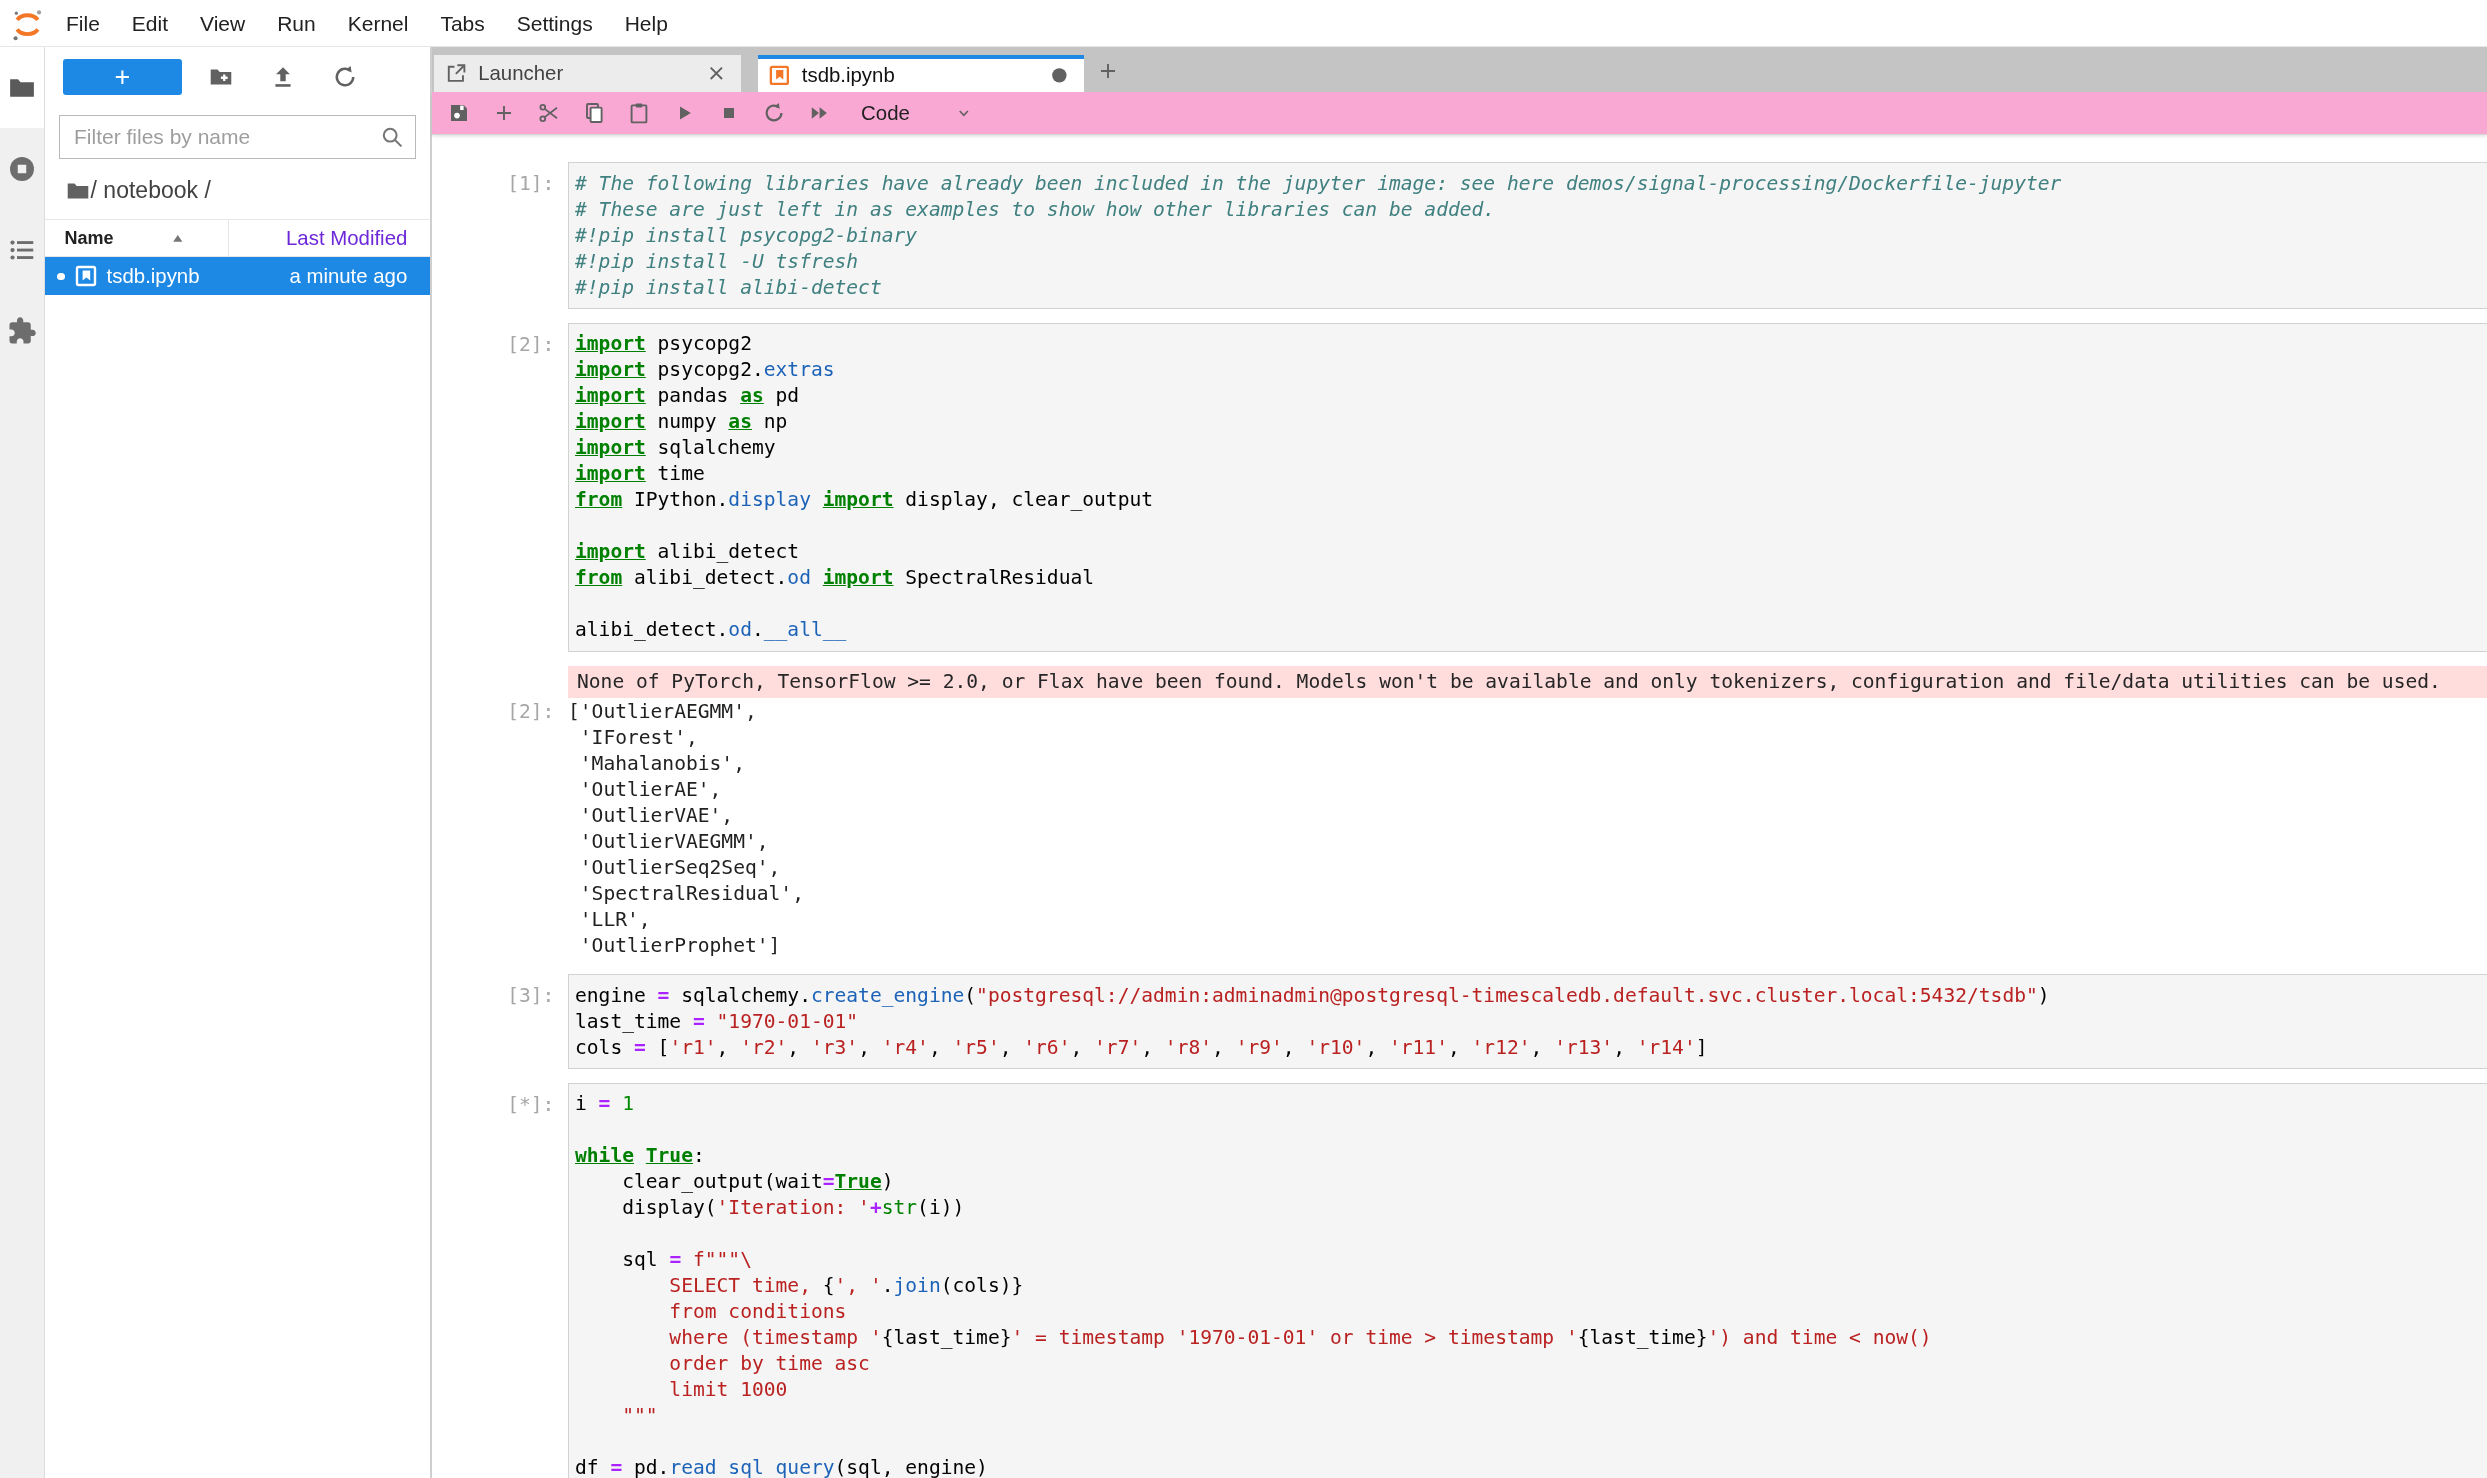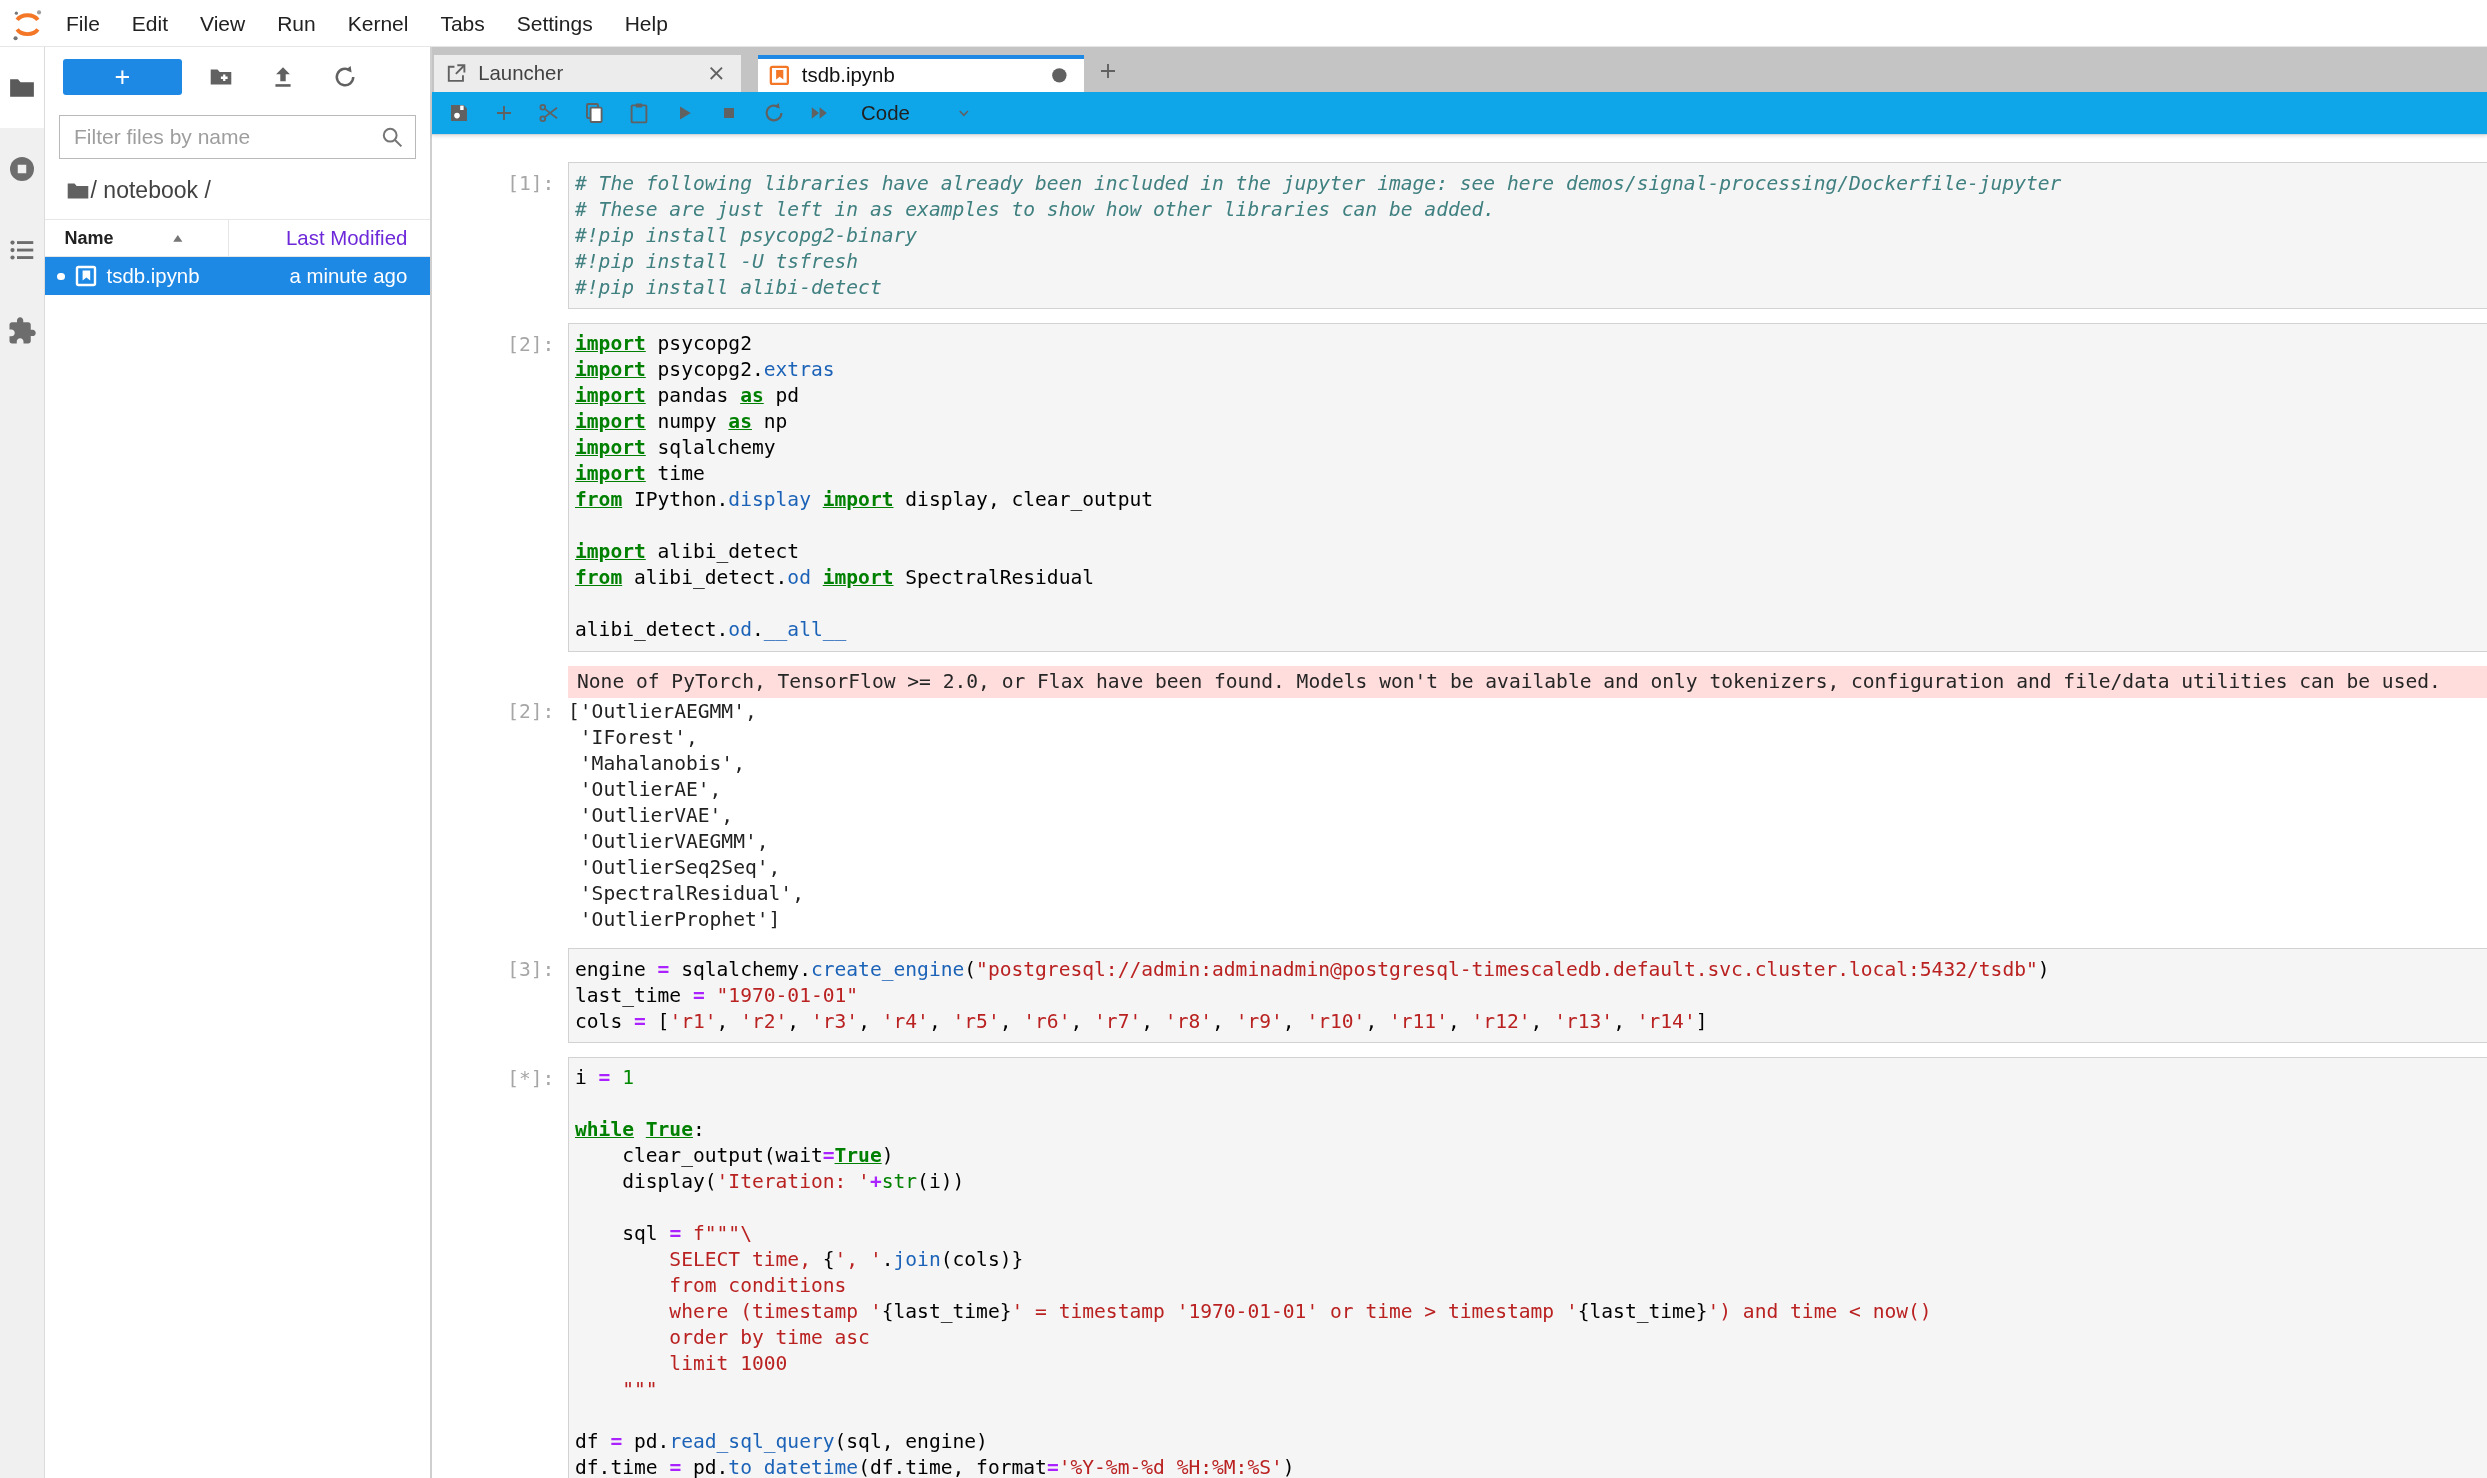--- a/index.html
+++ b/index.html
@@ -66,21 +66,21 @@
   .nb-orange { color:#f37726 !important; }
   .tab-label { flex:1; margin-left:10.6px; font-size:20.4px; color:#424242; white-space:nowrap; }
   .tab.active .tab-label { color:#111; }
   .tab-close, .tab-dirty { width:26px; height:26px; display:flex; align-items:center; justify-content:center; }
   .tab-close { color:#757575; }
   .tab-dirty { color:#525252; }
   #new-tab { width:33px; height:33px; margin:0 0 4.5px 7.6px; display:flex; align-items:center;
              justify-content:center; color:#616161; }
 
   
-  #nbtoolbar { height:43px; background:#0ea5e9; display:flex; align-items:center; padding-left:4.5px;
+  #nbtoolbar { height:43px; background:#f9a8d4; display:flex; align-items:center; padding-left:4.5px;
                border-bottom:1.5px solid #d6d6d6; box-shadow:0 2.3px 3px rgba(0,0,0,.12); position:relative; z-index:2; }
   .tb-btn { width:45px; height:42px; display:flex; align-items:center; justify-content:center; color:#616161; }
   #celltype { margin-left:19.6px; font-size:20.4px; color:#212121; display:flex; align-items:center; }
   #celltype .icn { margin-left:44px; color:#616161; }
 
   
   #nbcontent { flex:1; background:#fff; overflow:hidden; padding:27px 0 0 64px; position:relative; z-index:1; }
   .cellrow { display:flex; margin-bottom:13.6px; }
   .prompt { width:72px; padding:9px 13.6px 0 0; text-align:right; color:#a6a6a6;
             font-family:"DejaVu Sans Mono",monospace; font-size:19.6px; line-height:26px; flex:none; }
@@ -400,20 +400,21 @@
             <div class="prompt">[2]:</div>
             <div class="outlines">
               <div class="cm-line">['OutlierAEGMM',</div>
               <div class="cm-line"> 'IForest',</div>
               <div class="cm-line"> 'Mahalanobis',</div>
               <div class="cm-line"> 'OutlierAE',</div>
               <div class="cm-line"> 'OutlierVAE',</div>
               <div class="cm-line"> 'OutlierVAEGMM',</div>
               <div class="cm-line"> 'OutlierSeq2Seq',</div>
               <div class="cm-line"> 'SpectralResidual',</div>
+              <div class="cm-line"> 'LLR',</div>
               <div class="cm-line"> 'OutlierProphet']</div>
             </div>
           </div>
           <div class="cellrow">
             <div class="prompt">[3]:</div>
             <div class="editor">
               <div class="cm-line"><span class="tk-t">engine </span><span class="tk-o">=</span><span class="tk-t"> sqlalchemy.</span><span class="tk-p">create_engine</span><span class="tk-t">(</span><span class="tk-s">"postgresql://admin:adminadmin@postgresql-timescaledb.default.svc.cluster.local:5432/tsdb"</span><span class="tk-t">)</span></div>
               <div class="cm-line"><span class="tk-t">last_time </span><span class="tk-o">=</span><span class="tk-t"> </span><span class="tk-s">"1970-01-01"</span></div>
               <div class="cm-line"><span class="tk-t">cols </span><span class="tk-o">=</span><span class="tk-t"> [</span><span class="tk-s">'r1'</span><span class="tk-t">, </span><span class="tk-s">'r2'</span><span class="tk-t">, </span><span class="tk-s">'r3'</span><span class="tk-t">, </span><span class="tk-s">'r4'</span><span class="tk-t">, </span><span class="tk-s">'r5'</span><span class="tk-t">, </span><span class="tk-s">'r6'</span><span class="tk-t">, </span><span class="tk-s">'r7'</span><span class="tk-t">, </span><span class="tk-s">'r8'</span><span class="tk-t">, </span><span class="tk-s">'r9'</span><span class="tk-t">, </span><span class="tk-s">'r10'</span><span class="tk-t">, </span><span class="tk-s">'r11'</span><span class="tk-t">, </span><span class="tk-s">'r12'</span><span class="tk-t">, </span><span class="tk-s">'r13'</span><span class="tk-t">, </span><span class="tk-s">'r14'</span><span class="tk-t">]</span></div>
             </div>

